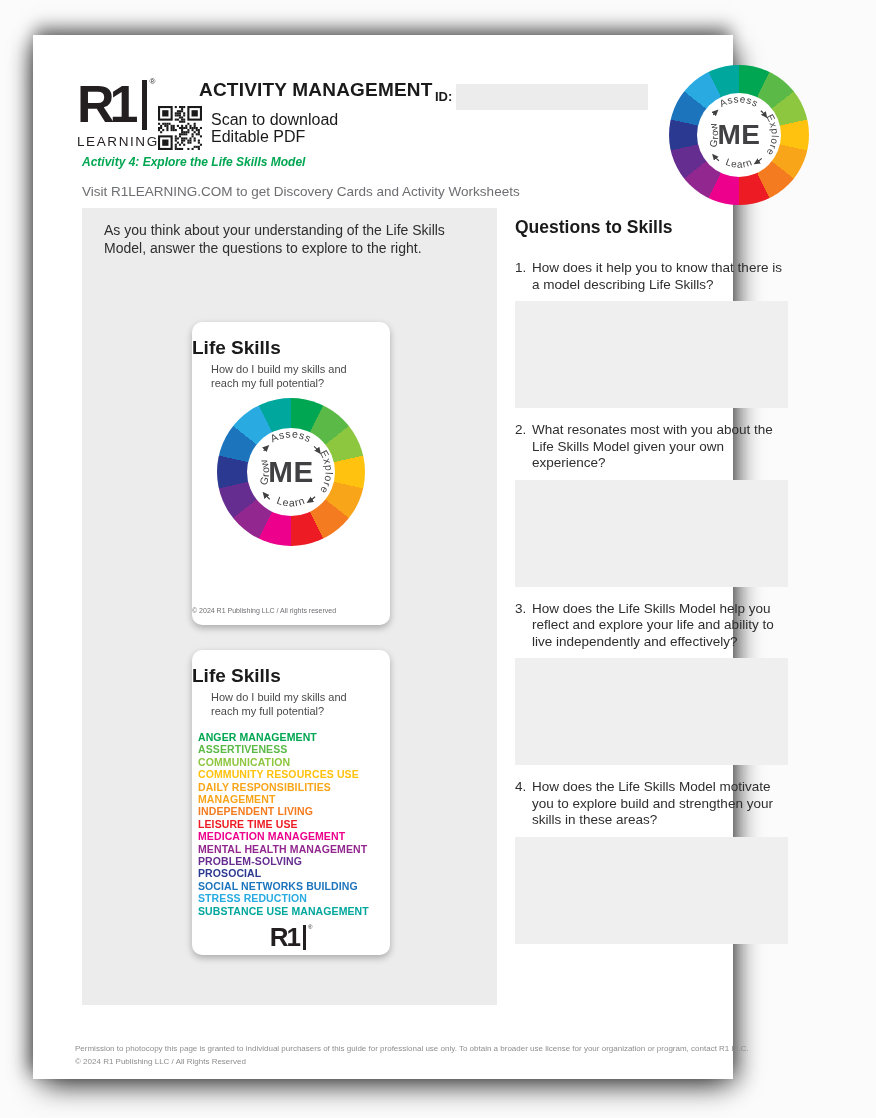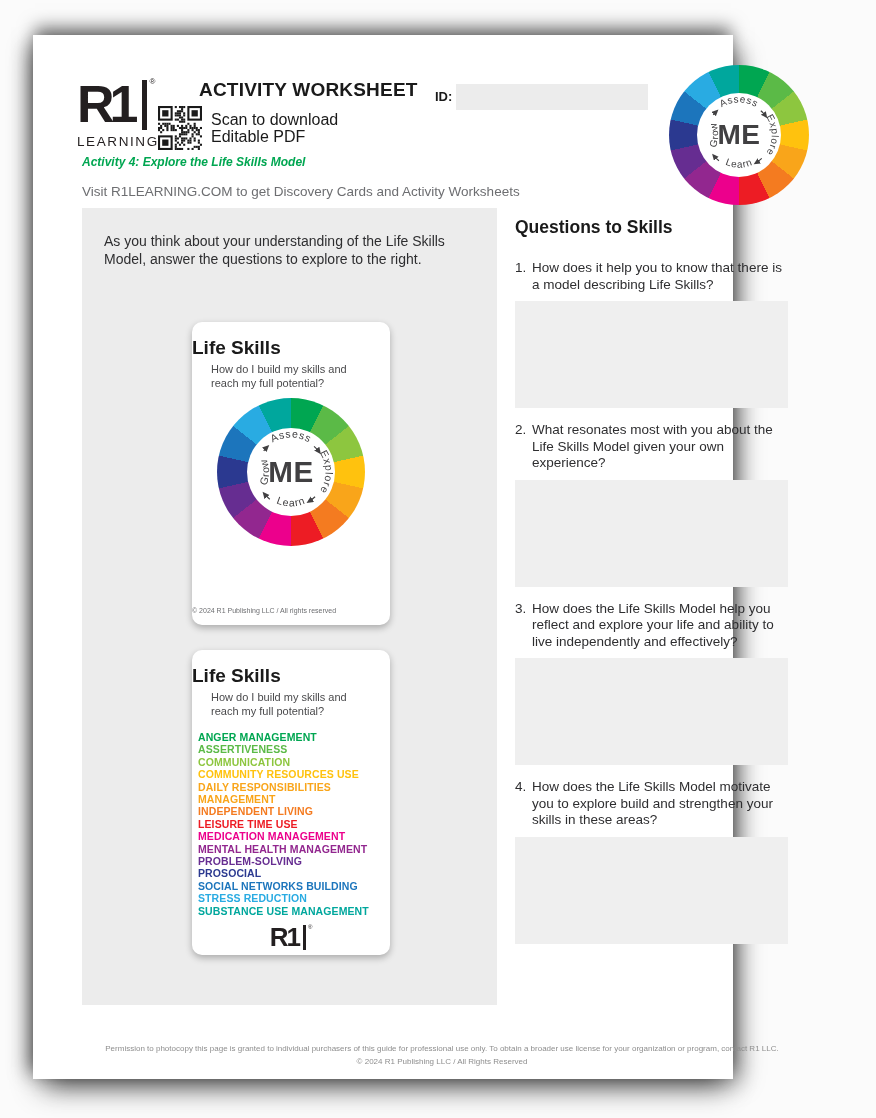--- a/index.html
+++ b/index.html
@@ -39,21 +39,21 @@
   .wheel-svg { position:absolute; inset:0; width:100%; height:100%; }
   .wheel-label-text text { font-size:8.5px; fill:#414042; letter-spacing:.6px; text-anchor:middle; }
   .wheel-me { font-size:24px; font-weight:bold; fill:#414042; text-anchor:middle; letter-spacing:.5px; }
   #wheel-header { left:636px; top:30px; }
   #wheel-card { position:relative; margin:8px auto 0 auto; }
   
   .activity-heading { position:absolute; left:49px; top:120px; font-size:12px; font-weight:bold;font-style:italic; }
   .activity-subheading { position:absolute; left:49px; top:149px; font-size:13.5px; color:#6d6e71; }
   
   .left-panel { position:absolute; left:49px; top:173px; width:415px; height:797px; background:#ececec; }
-  .instruction { position:absolute; left:22px; top:24px; width:375px; font-size:14px; line-height:18px; color:#2e2e30; font-weight:500; }
+  .instruction { position:absolute; left:22px; top:13px; width:375px; font-size:14px; line-height:18px; color:#2e2e30; font-weight:500; }
   .card { position:absolute; left:110px; width:198px; background:#ffffff; border-radius:10px;
           box-shadow:0 3px 7px rgba(0,0,0,.28); text-align:left; }
   #card-wheel-version { top:114px; height:303px; }
   #card-list-version { top:442px; height:305px; }
   .card-title { font-size:19px; font-weight:bold; color:#1a1a1a; margin-top:15px; }
   .card-subtitle { font-size:11px; line-height:13.5px; color:#4a4a4c; margin:4px auto 0 auto; width:160px; }
   .card-footer { position:absolute; left:0; right:0; bottom:11px; font-size:7px; color:#6d6e71; }
   .skills-list { margin-top:13px; padding:0 6px; }
   .skill { display:block; font-size:10.5px; font-weight:bold; line-height:12.4px; letter-spacing:.1px; }
   .card-logo { display:flex; justify-content:center; align-items:flex-start; margin-top:7px; color:#231f20; line-height:1; }
@@ -61,37 +61,37 @@
   .card-logo .logo-bar { width:3px; height:25px; margin-left:4px; margin-top:1px; }
   .card-logo .logo-reg { font-size:6px; }
   
   .questions-col { position:absolute; left:482px; top:182px; width:275px; }
   .questions-heading { font-size:17.5px; font-weight:bold; color:#1a1a1a; margin-bottom:22px; }
   .question { display:flex; font-size:13.5px; line-height:16.5px; color:#2e2e30; font-weight:500; margin-bottom:8px; }
   .q-num { width:17px; flex:none; }
   .q-text { flex:1; }
   .answer-box { width:273px; height:107px; background:#efefef; margin-bottom:14px; }
   
-  .page-footer { position:absolute; left:49px; top:1007px; font-size:8px; line-height:13px; color:#8e8e8e; width:720px;text-align:center; }
+  .page-footer { position:absolute; left:42px; top:1007px; font-size:8px; line-height:13px; color:#8e8e8e; width:720px; }
 </style>
 </head>
 <body>
 
 <div class="page">
 
   <div class="logo-block">
     <div class="logo-mark">
       <span class="logo-r1">R1</span>
       <span class="logo-bar"></span>
       <span class="logo-reg">®</span>
     </div>
     <div class="logo-sub">LEARNING</div>
   </div>
 
-  <div class="ws-title">ACTIVITY WORKSHEET</div>
+  <div class="ws-title">ACTIVITY MANAGEMENT</div>
 
   <div class="qr" id="qr"><svg viewBox="0 0 42 42" width="100%" height="100%">
         <rect x="16" y="0" width="2" height="2" fill="#1a1a1a"></rect>
         <rect x="20" y="0" width="2" height="2" fill="#1a1a1a"></rect>
         <rect x="22" y="0" width="2" height="2" fill="#1a1a1a"></rect>
         <rect x="24" y="0" width="2" height="2" fill="#1a1a1a"></rect>
         <rect x="22" y="2" width="2" height="2" fill="#1a1a1a"></rect>
         <rect x="18" y="4" width="2" height="2" fill="#1a1a1a"></rect>
         <rect x="20" y="4" width="2" height="2" fill="#1a1a1a"></rect>
         <rect x="22" y="4" width="2" height="2" fill="#1a1a1a"></rect>

